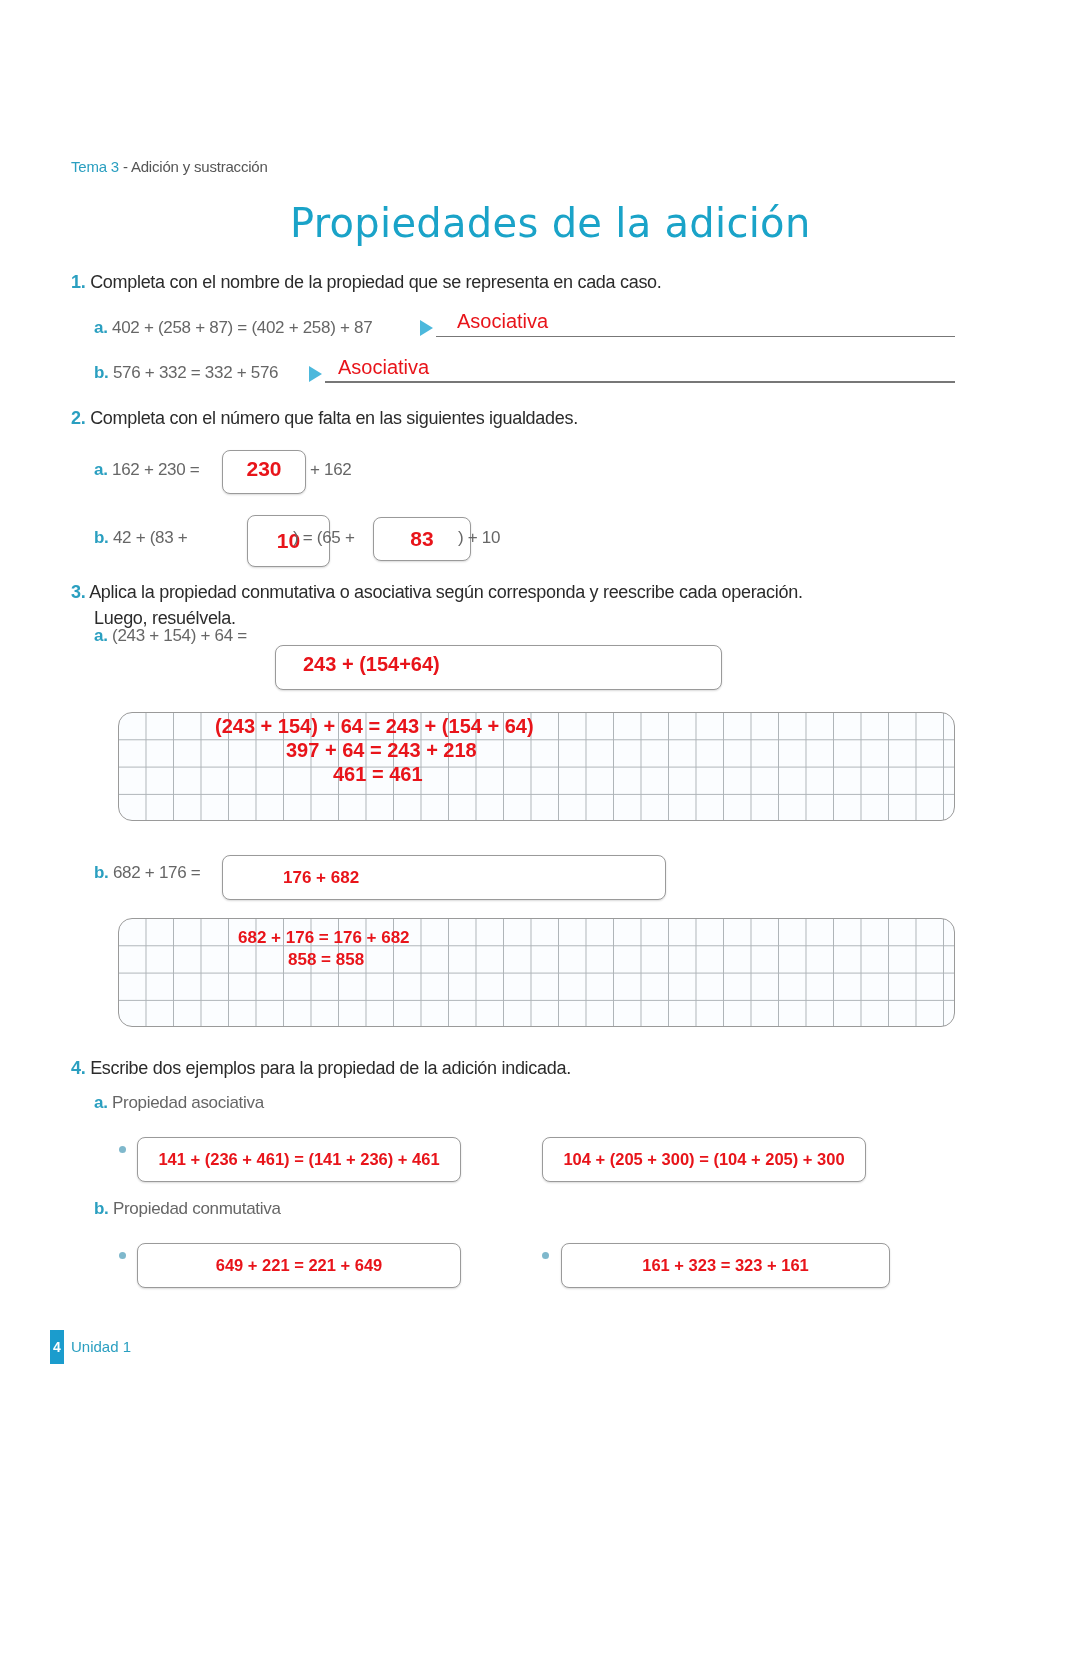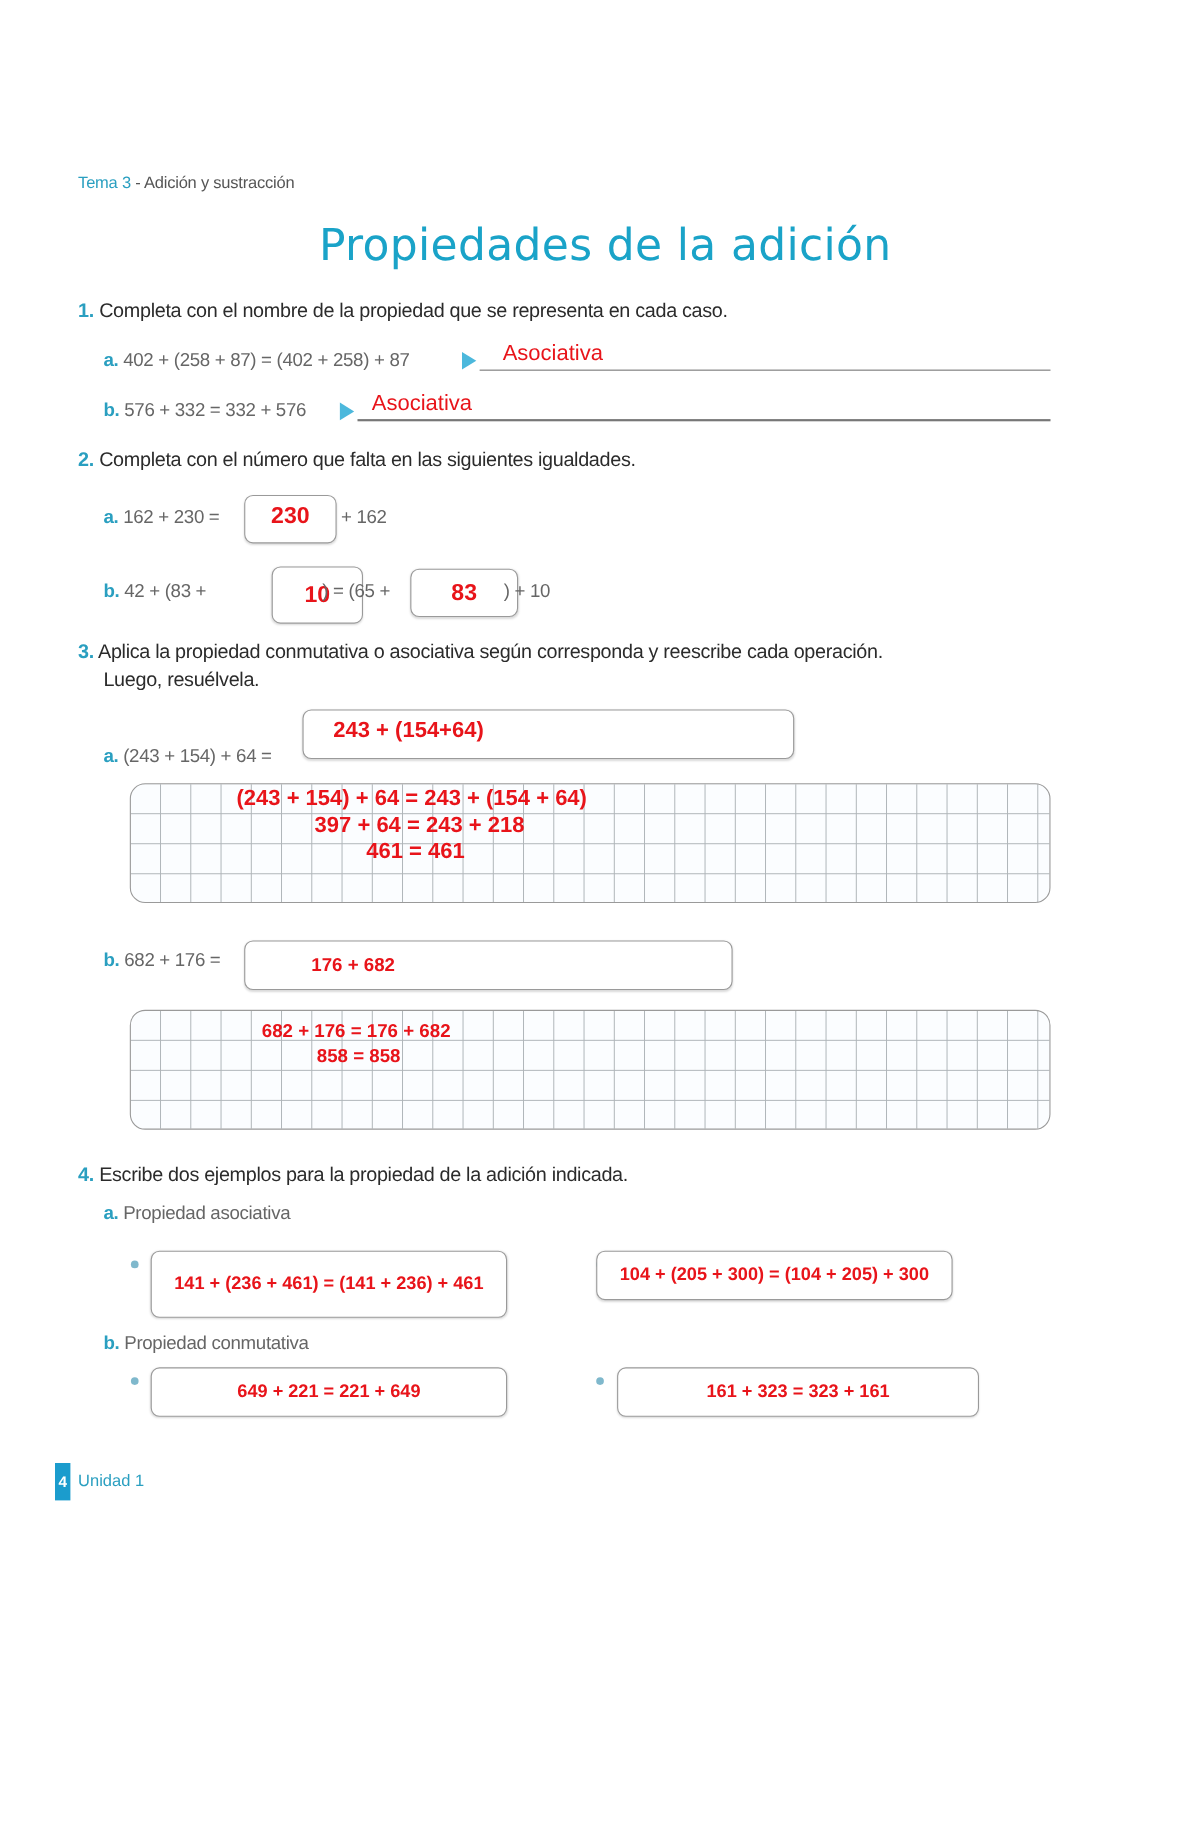--- a/index.html
+++ b/index.html
@@ -89,21 +89,21 @@
   <span class="answer bold" style="font-size:21px;">83</span>
 </div>
 <div class="abs item" style="left:458px; top:528px;">) + 10</div>
 
 <div class="abs q" style="left:71px; top:582px;">
   <span class="num">3.</span>
   <span>Aplica la propiedad conmutativa o asociativa según corresponda y reescribe cada operación.</span>
 </div>
 <div class="abs q" style="left:94px; top:608px;">Luego, resuélvela.</div>
 
-<div class="abs item" style="left:94px; top:678px;">
+<div class="abs item" style="left:94px; top:626px;">
   <span class="lbl">a.</span>
   <span>(243 + 154) + 64 =</span>
 </div>
 <div class="abs box" style="left:275px; top:645px; width:447px; height:45px; padding-left:27px;">
   <span class="answer bold" style="font-size:20px; margin-top:-6px;">243 + (154+64)</span>
 </div>
 
 <div class="abs grid" style="left:118px; top:712px; width:837px; height:109px;"></div>
 <div class="abs grid-line" style="left:215px; top:715px;">(243 + 154) + 64 = 243 + (154 + 64)</div>
 <div class="abs grid-line" style="left:286px; top:739px;">397 + 64 = 243 + 218</div>
@@ -124,29 +124,29 @@
 <div class="abs q" style="left:71px; top:1058px;">
   <span class="num">4.</span>
   <span>Escribe dos ejemplos para la propiedad de la adición indicada.</span>
 </div>
 <div class="abs item" style="left:94px; top:1093px;">
   <span class="lbl">a.</span>
   <span>Propiedad asociativa</span>
 </div>
 
 <div class="abs bullet" style="left:119px; top:1146px;"></div>
-<div class="abs box center" style="left:137px; top:1137px; width:324px; height:61px;">
+<div class="abs box center" style="left:137px; top:1137px; width:324px; height:45px;">
   <span class="answer bold" style="font-size:16.5px;">141 + (236 + 461) = (141 + 236) + 461</span>
 </div>
 <div class="abs bullet" style="left:542px; top:1146px;"></div>
 <div class="abs box center" style="left:542px; top:1137px; width:324px; height:45px;">
   <span class="answer bold" style="font-size:16.5px;">104 + (205 + 300) = (104 + 205) + 300</span>
 </div>
 
-<div class="abs item" style="left:94px; top:1199px;margin-top:12px;">
+<div class="abs item" style="left:94px; top:1199px;">
   <span class="lbl">b.</span>
   <span>Propiedad conmutativa</span>
 </div>
 
 <div class="abs bullet" style="left:119px; top:1252px;"></div>
 <div class="abs box center" style="left:137px; top:1243px; width:324px; height:45px;">
   <span class="answer bold" style="font-size:16.5px;">649 + 221 = 221 + 649</span>
 </div>
 <div class="abs bullet" style="left:542px; top:1252px;"></div>
 <div class="abs box center" style="left:561px; top:1243px; width:329px; height:45px;">

